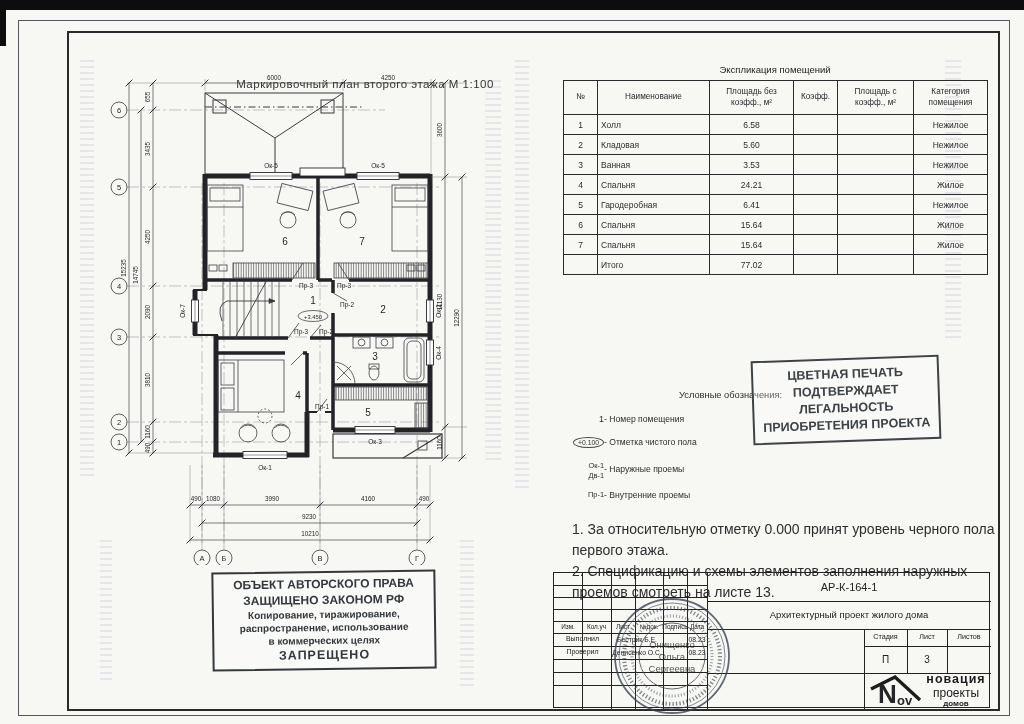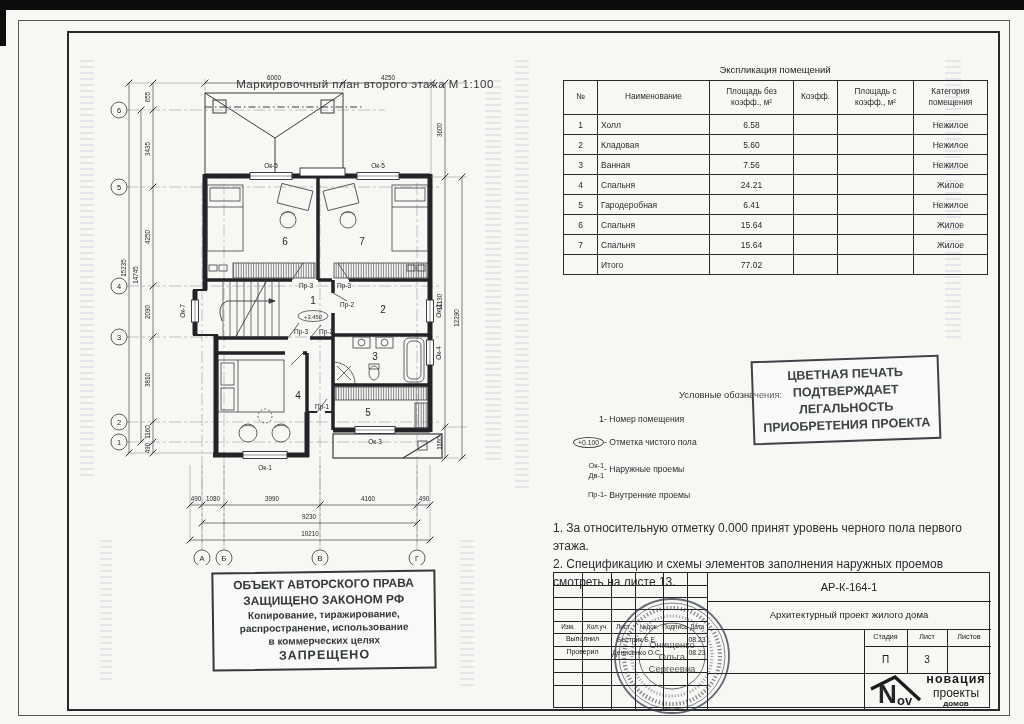--- a/index.html
+++ b/index.html
@@ -19,21 +19,21 @@
   .xtable th{text-align:center;font-size:8.2px;line-height:1.25;}
   .xtable .c{text-align:center;}
   .xtable tbody td{height:17px;}
   
   .legend{font-size:8.6px;color:#2d2d30;text-align:right;}
   .legend .row{display:flex;align-items:flex-start;margin-bottom:13px;}
   .legend .sym{width:52px;flex:0 0 52px;}
   .oval{display:inline-block;border:1px solid #444;border-radius:50%;padding:0 4px;font-size:6.8px;line-height:9px;}
   
   .stampbox{border:2.5px solid #3d4347;color:#3c4246;text-align:center;background:rgba(255,255,255,.25);}
-  .notes{font-size:12px;line-height:1.5;color:#2d2d30;}
+  .notes{font-size:14px;line-height:1.5;color:#2d2d30;margin-left:19px;}
   
   .tb{position:absolute;left:553px;top:572px;width:437px;height:136px;border:1.6px solid #222;box-sizing:border-box;font-size:8px;color:#222;}
   .tb .vl,.tb .hl{position:absolute;background:#222;}
   .tb .vl{width:1px;}
   .tb .hl{height:1px;}
   .tb .cell{position:absolute;display:flex;align-items:center;justify-content:center;line-height:1.15;}
   .seal{position:absolute;left:612px;top:596px;width:120px;height:120px;opacity:.78;}
   .logo{position:absolute;display:flex;align-items:center;color:#1c1c1f;}
   svg text{font-family:"Liberation Sans",sans-serif;fill:#26262a;}
 </style>
@@ -379,21 +379,21 @@
           <td class="c">2</td>
           <td>Кладовая</td>
           <td class="c">5.60</td>
           <td></td>
           <td></td>
           <td class="c">Нежилое</td>
         </tr>
       <tr>
           <td class="c">3</td>
           <td>Ванная</td>
-          <td class="c">7.56</td>
+          <td class="c">3.53</td>
           <td></td>
           <td></td>
           <td class="c">Нежилое</td>
         </tr>
       <tr>
           <td class="c">4</td>
           <td>Спальня</td>
           <td class="c">24.21</td>
           <td></td>
           <td></td>

